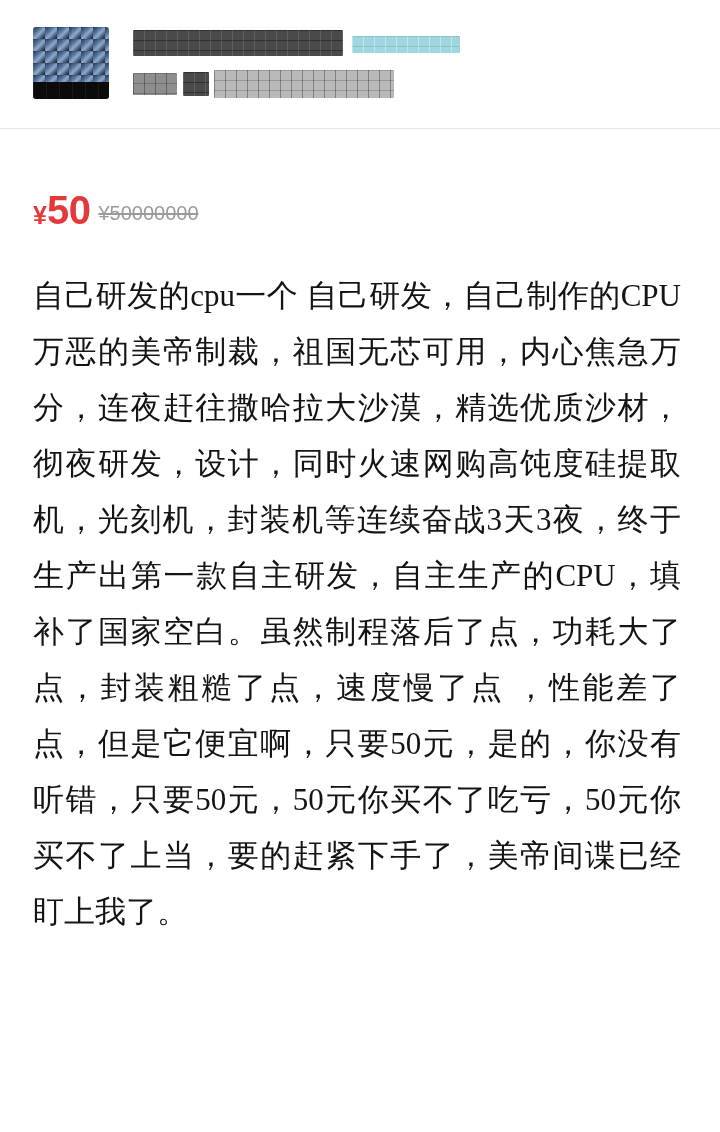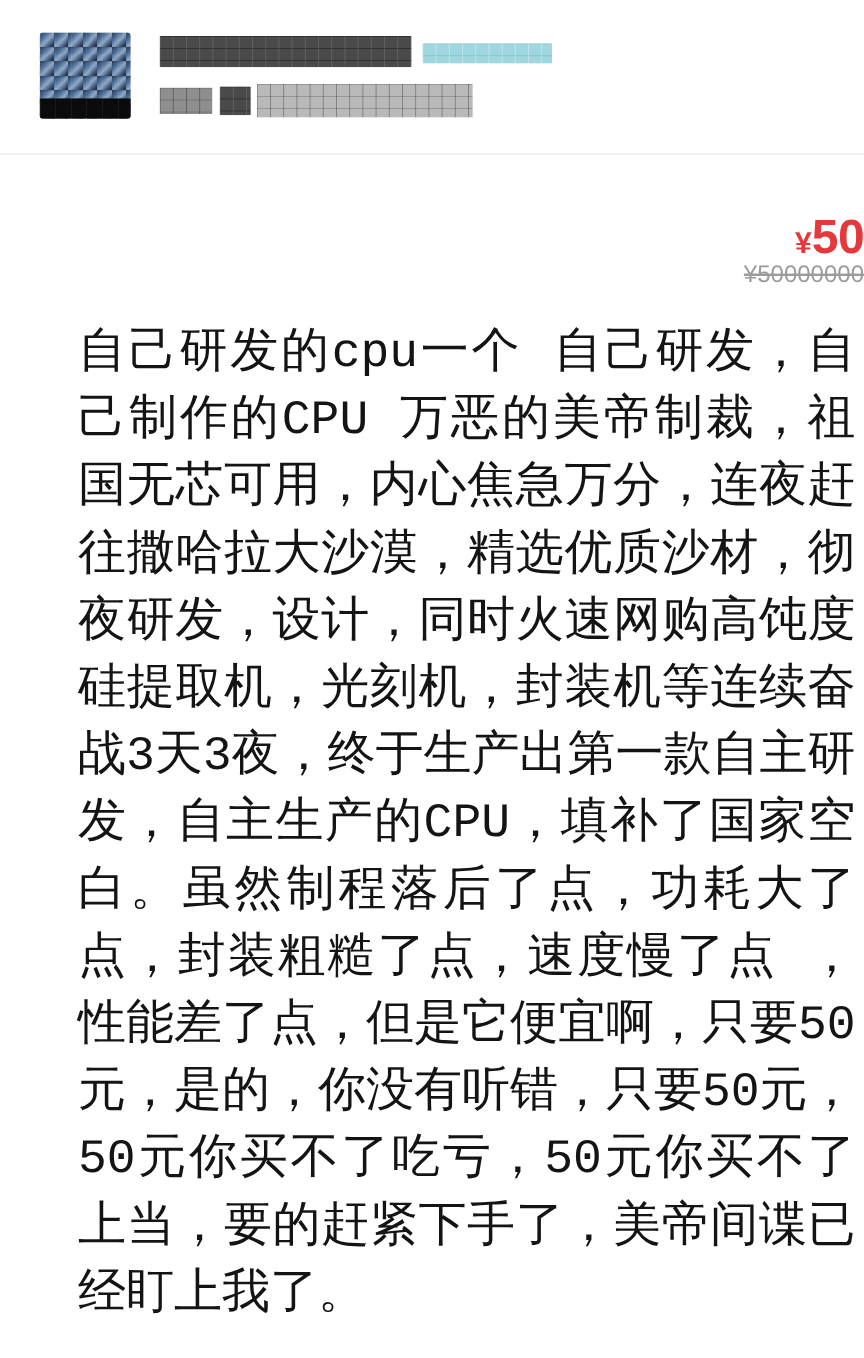--- a/index.html
+++ b/index.html
@@ -92,21 +92,20 @@
   .price-row {
     position: absolute;
     left: 0;
     top: 178px;
     width: 720px;
     height: 52px;
     padding-left: 33px;
     box-sizing: border-box;
     display: flex;
     align-items: flex-end;
-    flex-direction: column;
   }
   .price-now {
     color: #e4393c;
     font-weight: 700;
     line-height: 1;
     white-space: nowrap;
   }
   .price-now .cur { font-size: 25px; }
   .price-now .num { font-size: 40px; letter-spacing: -0.5px; }
   .price-old {
@@ -117,28 +116,27 @@
     text-decoration: line-through;
     white-space: nowrap;
   }
 
   
   .desc {
     position: absolute;
     left: 33px;
     top: 268px;
     width: 648px;
-    font-size: 40px;
+    font-size: 31px;
     line-height: 56px;
     color: #141414;
     letter-spacing: 0px;
     text-align: justify;
     word-break: break-word;
-    font-family: Liberation Mono, monospace;
-    margin-left: 32px;
+    font-family: Liberation Serif, serif;
   }
 </style>
 </head>
 <body>
 
 <div class="header">
 
   <div class="avatar">
     <div class="blk"></div>
   </div>

